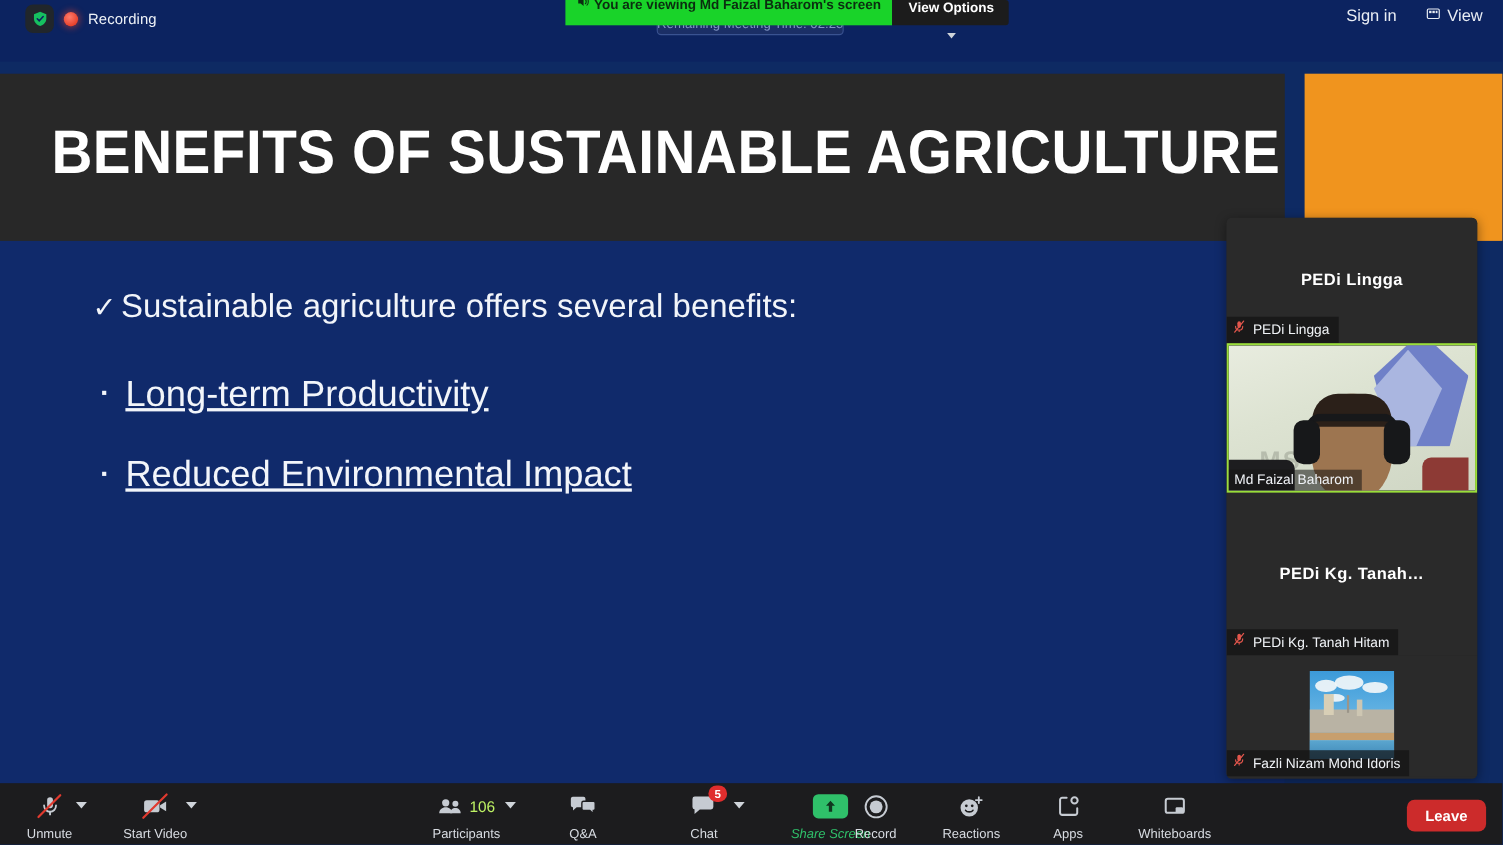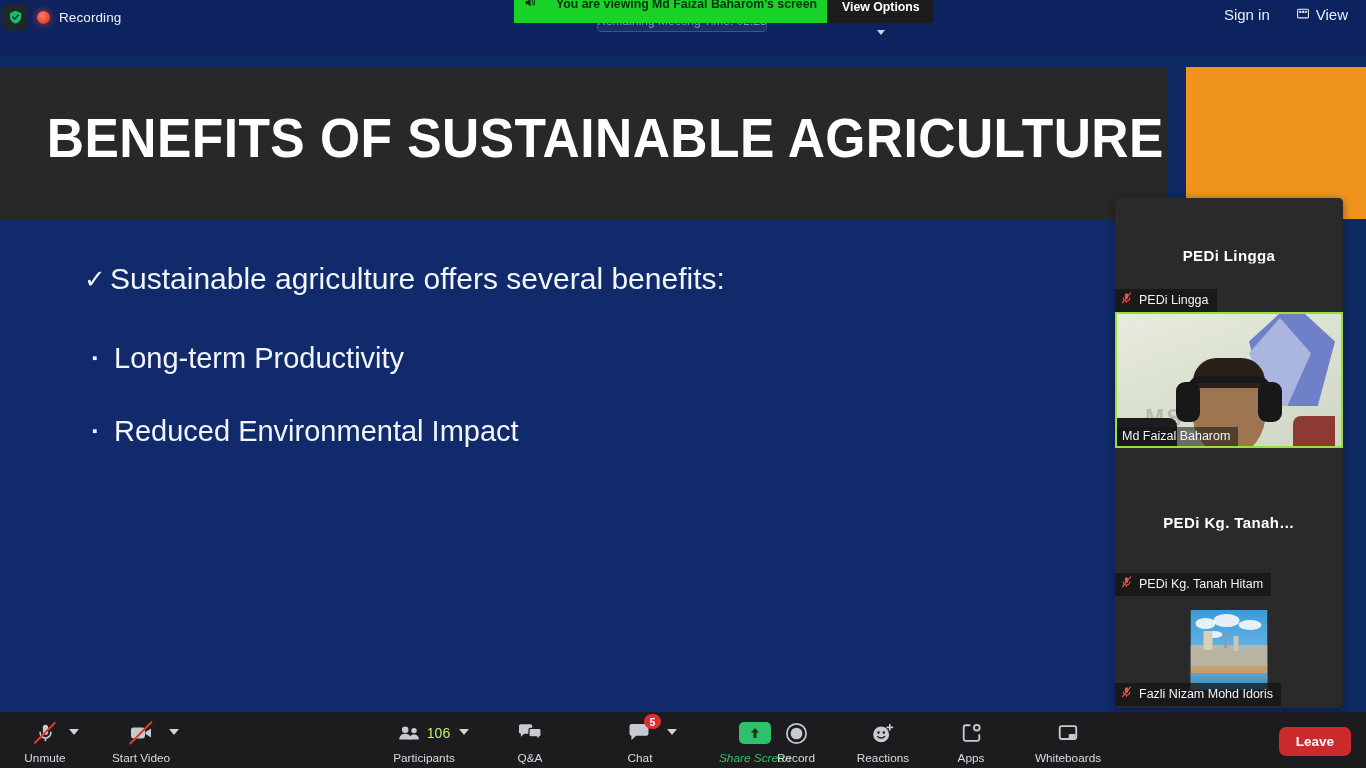--- a/index.html
+++ b/index.html
@@ -11,40 +11,40 @@
     -webkit-font-smoothing:antialiased;
   }
 
   
   #topbar{
     position:absolute; left:0; top:0; width:1366px; height:56px;
     background:#0c2360;
     z-index:40;
   }
   #security-group{
-    position:absolute; left:2px; top:4px; display:flex; align-items:center; gap:9px;
+    position:absolute; left:23px; top:4px; display:flex; align-items:center; gap:9px;
   }
   #shield-btn{
     width:26px;height:26px;border-radius:7px;background:#21262b;
     display:flex;align-items:center;justify-content:center;
   }
   #rec-dot{
     width:13px;height:13px;border-radius:50%;
     background:radial-gradient(circle at 40% 35%, #ff7b6b 0%, #e8422c 70%, #c4301d 100%);
     box-shadow:0 0 6px 2px rgba(232,66,44,.45);
   }
   #rec-label{ color:#eef2f7; font-size:13.5px; letter-spacing:.1px; }
 
   
   #share-wrap{
     position:absolute; left:514px; top:0; height:23px;
     display:flex; align-items:stretch; z-index:45;
   }
   #share-green{
-    background:#19d329; display:flex; align-items:center; gap:19px;
+    background:#19d329; display:flex; align-items:center; gap:3px;
     padding:0 10px 15px 9px; height:23px;
   }
   #share-green .txt{ color:#0b2d10; font-size:12.3px; font-weight:bold; white-space:nowrap; }
   #view-options{
     background:#1c1c1c; display:flex; align-items:center; gap:16px;
     padding:0 13px 0 15px; height:23px; border-radius:0 3px 3px 0;flex-direction:column;
   }
   #view-options .txt{ color:#fff; font-size:12.3px; font-weight:bold; white-space:nowrap;}
   .caret-d{ width:0;height:0;border-left:4.5px solid transparent;border-right:4.5px solid transparent;border-top:5px solid #cfd4da; }
 
@@ -74,21 +74,21 @@
     transform:scaleX(.92); letter-spacing:.5px; white-space:nowrap;
   }
   #slide-body{ position:absolute; left:84px; top:195px; width:1000px; }
   .blt{ display:flex; align-items:flex-start; color:#f2f5fa; }
   .blt.lead{ margin-bottom:44px; }
   .blt.sub{ margin-bottom:37px; padding-left:4px; }
   .blt .mark{ width:26px; flex:0 0 26px; }
   .blt.lead .mark{ font-size:26px; line-height:34px; }
   .blt.sub .mark{ font-size:15px; line-height:36px; padding-left:4px; }
   .blt.lead .txt{ font-size:30px; line-height:34px; }
-  .blt.sub .txt{ font-size:29px; line-height:36px; }
+  .blt.sub .txt{ font-size:33px; line-height:36px;text-decoration:underline; }
 
   
   #filmstrip{
     position:absolute; left:1115px; top:142px; width:228px; height:510px;
     background:#2a2a2a; border-radius:5px; overflow:hidden; z-index:30;
     box-shadow:0 2px 10px rgba(0,0,0,.4);
   }
   .tile{ position:relative; width:228px; height:170px; background:#2a2a2a; overflow:hidden; }
   .tile .center-name{
     position:absolute; left:0; right:0; top:50%; transform:translateY(-50%);

